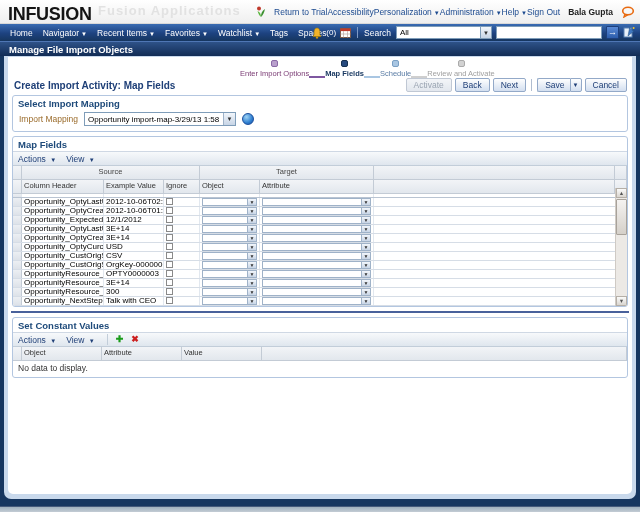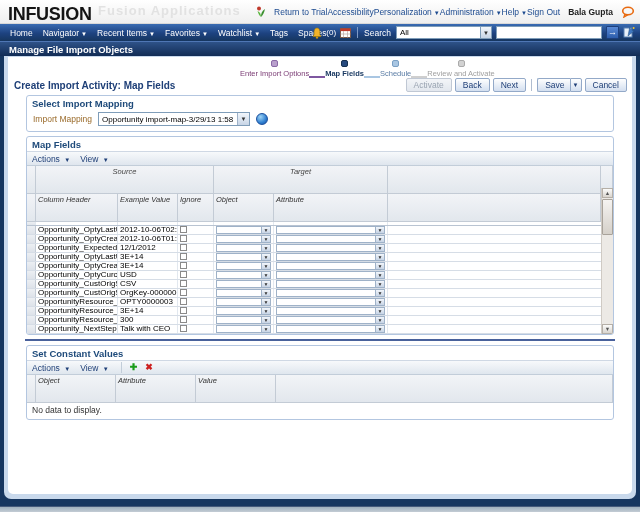--- a/index.html
+++ b/index.html
@@ -71,41 +71,41 @@
   
   .btn-row { position:absolute; right:5px; bottom:3px; display:flex; align-items:center; gap:3px; }
   .btn { font-size:8.5px; color:#1f3f77; background:linear-gradient(#fefefe,#d3dff0); border:1px solid #93a9c8;
     border-radius:2px; padding:1px 7px; height:14px; line-height:11px; white-space:nowrap; }
   .btn.disabled { color:#9aa4b2; background:linear-gradient(#f3f5f8,#e2e7ee); border-color:#c0c8d4; }
   .btn.split { padding-right:5px; border-right:none; border-radius:2px 0 0 2px; }
   .btn.split-arrow { width:12px; padding:1px 0; border-radius:0 2px 2px 0; font-size:6px; text-align:center; }
   .btn-sep { width:1px; height:12px; background:#b0bdd0; margin:0 2px; }
 
   
-  .panels { padding:0 17px; }
+  .panels { padding:0 3px; }
   .panel { border:1px solid #b3c6e0; border-radius:3px; margin:0 1px 4px 1px; background:#fff; overflow:hidden; }
   .p-h { font-size:9.5px; font-weight:bold; color:#1e4a7a; padding:2px 5px 1px 5px; }
   .p1-body { display:flex; align-items:center; gap:6px; padding:2px 6px 5px 6px; }
   .fld-label { font-size:8.5px; color:#9b6c2c; }
   .sel { display:flex; width:152px; height:14px; background:#fff; border:1px solid #7f9db9; }
   .sel .val { flex:1; font-size:8px; color:#000; padding:2px 2px 0 3px; overflow:hidden; white-space:nowrap; }
   .round-icon { width:12px; height:12px; border-radius:50%; border:1px solid #1a4f9e;
     background:radial-gradient(circle at 35% 30%, #9fd4f5, #2f7fd0 60%, #1a4f9e); }
 
   
   .tbar { height:15px; background:linear-gradient(#f7f9fb,#dfe6ee); border-top:1px solid #cfd8e4;
     border-bottom:1px solid #c2cdd9; display:flex; align-items:center; padding:0 5px; font-size:8.5px; color:#1f3f77; }
   .tbar .menu { margin-right:10px; white-space:nowrap; }
   .tbar .ico { font-size:9px; margin-right:8px; line-height:9px; }
   .ico-plus { color:#1a9c1a; font-weight:bold; }
   .ico-del { color:#cc1f1f; font-weight:bold; }
 
   
   .mtable { position:relative; font-size:8px; color:#000; }
-  .hrow { display:flex; height:28px;font-style:italic; }
+  .hrow { display:flex; height:14px; }
   .hcell { background:linear-gradient(#f2f4f7,#e2e7ed); border-right:1px solid #c3cbd5; border-bottom:1px solid #c3cbd5;
     font-size:7.5px; color:#333; padding:1px 2px 0 2px; white-space:nowrap; overflow:hidden; }
   .hcell.grp { text-align:center; color:#444; }
   .c-rowhdr { width:9px; flex:none; }
   .c-colhdr { width:82px; flex:none; }
   .c-ex { width:60px; flex:none; }
   .c-ign { width:36px; flex:none; }
   .c-obj { width:60px; flex:none; }
   .c-attr { width:114px; flex:none; }
   .c-fill { flex:1; }

